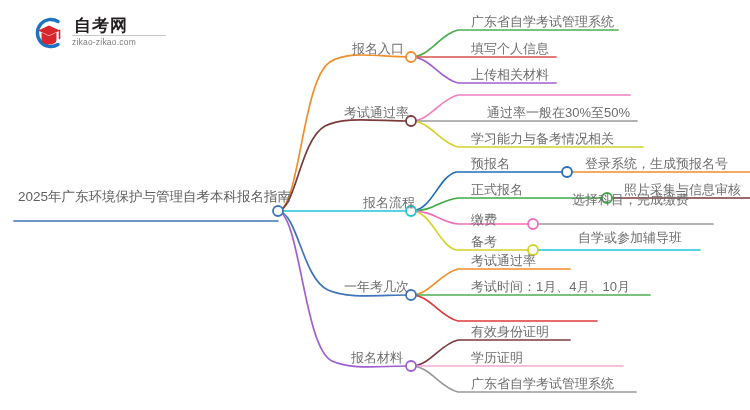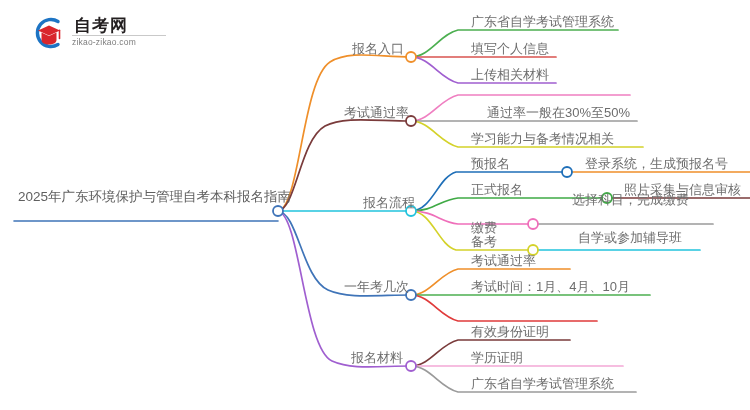--- a/index.html
+++ b/index.html
@@ -167,21 +167,21 @@
 
   <div class="node-label" style="left:471px; top:14px;">广东省自学考试管理系统</div>
   <div class="node-label" style="left:471px; top:41px;">填写个人信息</div>
   <div class="node-label" style="left:471px; top:67px;">上传相关材料</div>
 
   <div class="node-label" style="left:471px; top:105px;margin-left:16px;">通过率一般在30%至50%</div>
   <div class="node-label" style="left:471px; top:131px;">学习能力与备考情况相关</div>
 
   <div class="node-label" style="left:471px; top:156px;">预报名</div>
   <div class="node-label" style="left:471px; top:182px;">正式报名</div>
-  <div class="node-label" style="left:471px; top:220px;">缴费</div>
+  <div class="node-label" style="left:471px; top:212px;">缴费</div>
   <div class="node-label" style="left:471px; top:234px;">备考</div>
 
   <div class="node-label" style="left:585px; top:156px;">登录系统，生成预报名号</div>
   <div class="node-label" style="left:624px; top:182px;">照片采集与信息审核</div>
   <div class="node-label" style="left:572px; top:192px;text-align:center;">选择科目，完成缴费</div>
   <div class="node-label" style="left:578px; top:230px;">自学或参加辅导班</div>
 
   <div class="node-label" style="left:471px; top:253px;">考试通过率</div>
   <div class="node-label" style="left:471px; top:279px;text-align:right;">考试时间：1月、4月、10月</div>
 

